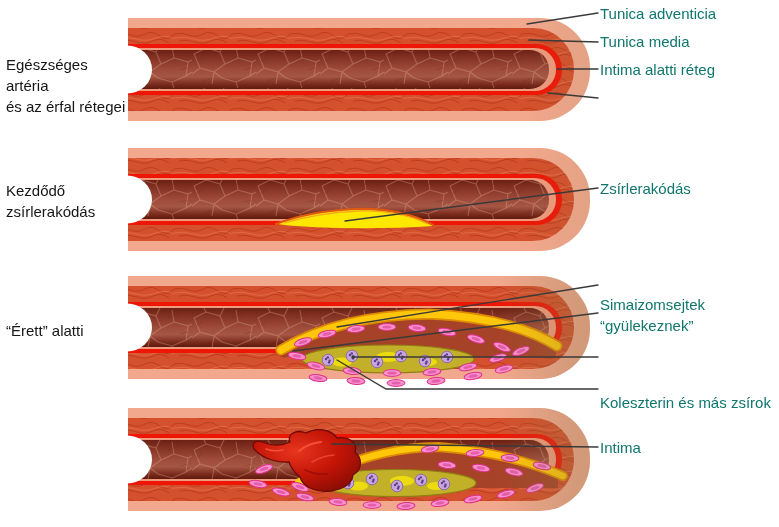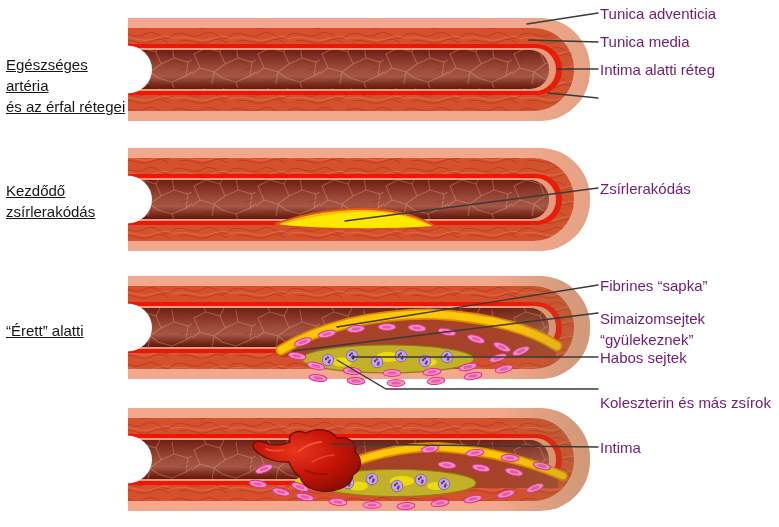--- a/index.html
+++ b/index.html
@@ -8,25 +8,24 @@
     width:779px;height:527px;
     background:#ffffff;
     overflow:hidden;
     font-family:"Liberation Sans","DejaVu Sans",sans-serif;
   }
   #art{position:absolute;left:0;top:0;}
   .llabel{
     position:absolute;left:6px;width:122px;
     font-size:15px;line-height:21px;color:#161616;
     white-space:pre-line;
-    text-decoration:underline;
   }
   .rlabel{
     position:absolute;left:600px;width:178px;
-    font-size:15px;line-height:21px;color:#701a75;
+    font-size:15px;line-height:21px;color:#0f766e;
     white-space:pre-line;
   }
 </style>
 </head>
 <body>
 
 <div class="canvas">
 
   <svg id="art" width="779" height="527" viewBox="0 0 779 527">
       <defs>
@@ -391,19 +390,17 @@
   <div class="llabel" style="top:54px">Egészséges artéria
 és az érfal rétegei</div>
   <div class="llabel" style="top:180px">Kezdődő
 zsírlerakódás</div>
   <div class="llabel" style="top:320px">“Érett” alatti</div>
 
   <div class="rlabel" style="top:3px">Tunica adventicia</div>
   <div class="rlabel" style="top:31px">Tunica media</div>
   <div class="rlabel" style="top:59px">Intima alatti réteg</div>
   <div class="rlabel" style="top:178px">Zsírlerakódás</div>
-  <div class="rlabel" style="top:275px">Fibrines “sapka”</div>
-  <div class="rlabel" style="top:308px">Simaizomsejtek
+  <div class="rlabel" style="top:294px">Simaizomsejtek
 “gyülekeznek”</div>
-  <div class="rlabel" style="top:347px">Habos sejtek</div>
   <div class="rlabel" style="top:392px">Koleszterin és más zsírok</div>
   <div class="rlabel" style="top:437px">Intima</div>
 </div>
 
 </body></html>

